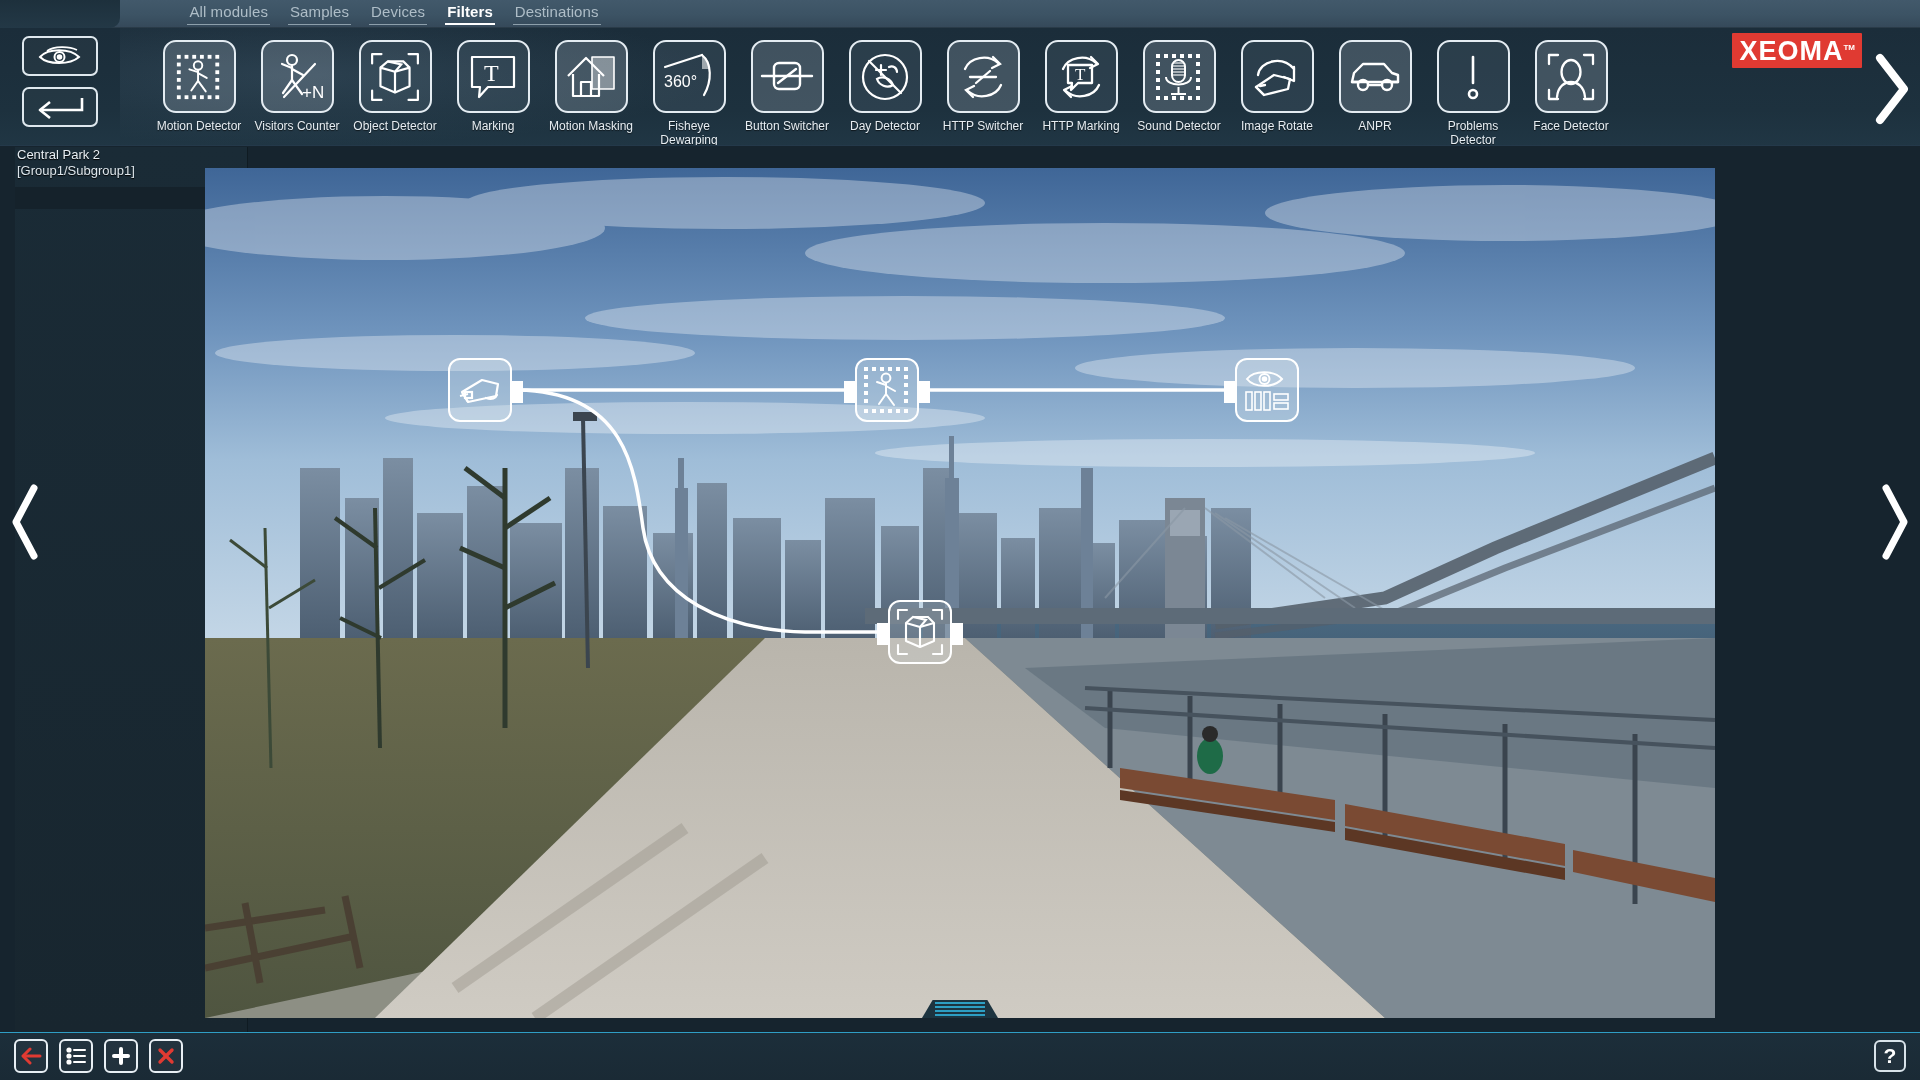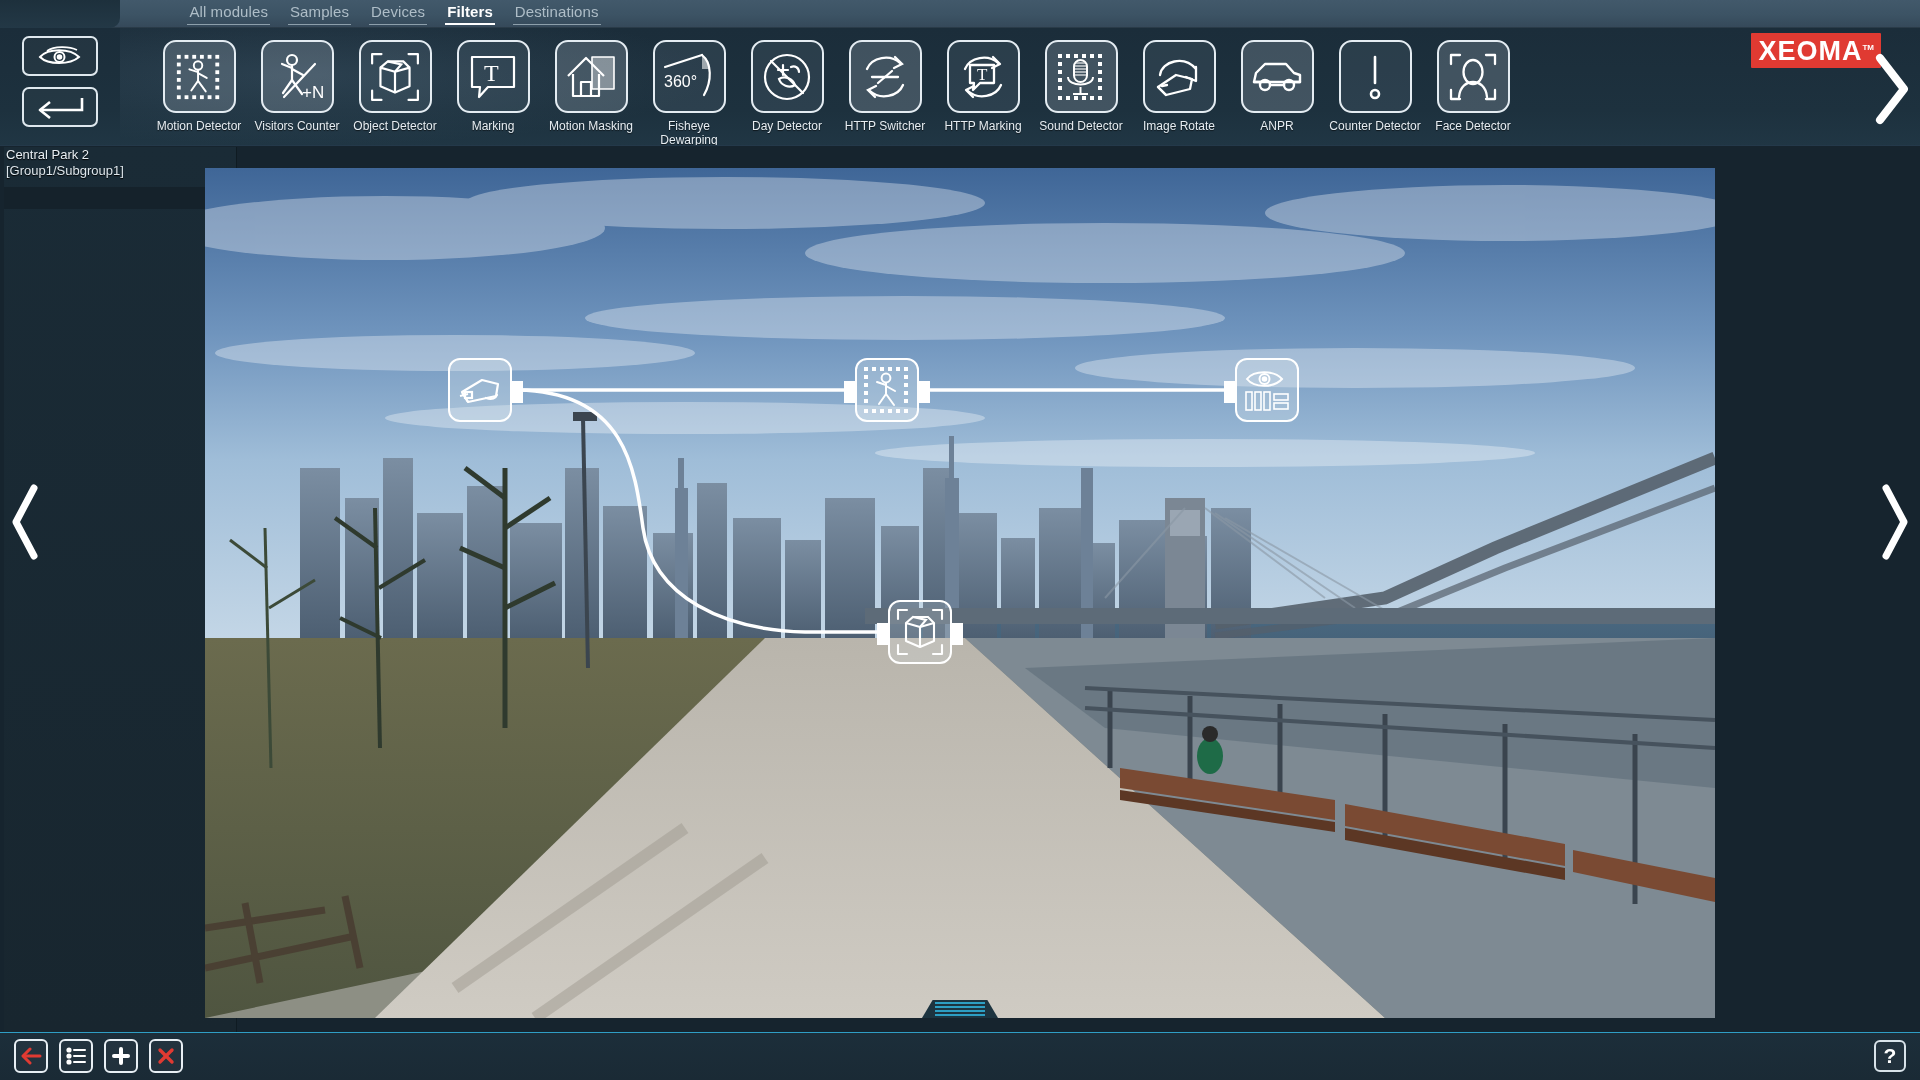--- a/index.html
+++ b/index.html
@@ -72,41 +72,41 @@
   }
   .mod-icon.dim { background: rgba(150,170,186,.13); }
   .mod-icon svg { display: block; }
   .mod-label {
     margin-top: 6px; font-size: 12px; color: #e6edf2; text-align: center;
     line-height: 14px; max-width: 96px; text-shadow: 0 1px 1px rgba(0,0,0,.6);
   }
 
   
   .xeoma-logo {
-    position: absolute; right: 39px; top: 5px;
+    position: absolute; right: 58px; top: 5px;
     background: #e03a32; color: #fff;
     font-size: 27px; font-weight: bold; letter-spacing: 1px;
     padding: 0px 7px 2px 7px; line-height: 30px;
     font-family: "Liberation Sans", sans-serif;
     border-radius: 1px;
   }
   .xeoma-logo .tm { font-size: 8px; vertical-align: super; letter-spacing:0; }
 
   .chev-right-top {
     position: absolute; right: 6px; top: 22px;
     color: #fff; font-size: 0; line-height: 0;
   }
 
   
   .main {
     position: absolute; left: 0; top: 147px; width: 1920px; height: 885px;
     background: #16242e;
   }
   .sidepanel {
-    position: absolute; left: 4px; top: 0; width: 233px; height: 885px;
+    position: absolute; left: 15px; top: 0; width: 233px; height: 885px;
     background: linear-gradient(to bottom,#1a2b36,#18262f);
     border-right: 1px solid #0f1b22;
   }
   .cam-name {
     position: absolute; left: 2px; top: 0px; width: 200px;
     font-size: 13px; color: #e8eff4; line-height: 16px;
     text-shadow: 0 1px 1px #000;
   }
   .cam-group { font-size: 13px; color: #dde6ec; }
   .cam-strip {
@@ -305,20 +305,30 @@
         <div class="module">
           <div class="mod-icon dim">
             <svg width="54" height="52" viewBox="0 0 54 52" fill="none" stroke="#fff" stroke-width="2.2" stroke-linecap="round">
    <path d="M3 16 L40 4"></path>
               <path d="M40 4 C50 12, 50 30, 42 44"></path>
    <path d="M40 4 A16 16 0 0 1 48 18 L40 18 Z" fill="rgba(255,255,255,.55)" stroke="none"></path>
    <text x="2" y="36" font-family="Liberation Sans, sans-serif" font-size="16" fill="#fff" stroke="none">360°</text>
             </svg>
           </div>
           <div class="mod-label">Fisheye Dewarping</div>
+        </div>
+        <div class="module">
+          <div class="mod-icon">
+            <svg width="54" height="44" viewBox="0 0 54 44" fill="none" stroke="#fff" stroke-width="2.4" stroke-linecap="round">
+   <rect x="14" y="8" width="26" height="26" rx="5"></rect>
+   <path d="M2 21 L52 21"></path>
+              <path d="M18 28 L36 14"></path>
+            </svg>
+          </div>
+          <div class="mod-label">Button Switcher</div>
         </div>
         <div class="module">
           <div class="mod-icon dim">
             <svg width="52" height="52" viewBox="0 0 52 52" fill="none" stroke="#fff" stroke-width="2.2" stroke-linecap="round">
    <circle cx="26" cy="26" r="22"></circle>
    <path d="M10 10 L42 42"></path>
    <path d="M22 14 L22 24 M17 19 L27 19"></path>
    <path d="M18 28 C24 24, 32 28, 34 34 C28 38, 20 34, 18 28 Z"></path>
    <path d="M30 16 C34 14, 38 17, 38 21"></path>
             </svg>
@@ -416,21 +426,21 @@
           </div>
           <div class="mod-label">ANPR</div>
         </div>
         <div class="module">
           <div class="mod-icon dim">
             <svg width="40" height="50" viewBox="0 0 40 50" fill="none" stroke="#fff" stroke-width="2.6" stroke-linecap="round">
    <path d="M20 5 L20 31"></path>
               <circle cx="20" cy="42" r="4"></circle>
             </svg>
           </div>
-          <div class="mod-label">Counter Detector</div>
+          <div class="mod-label">Problems Detector</div>
         </div>
         <div class="module">
           <div class="mod-icon">
             <svg width="52" height="52" viewBox="0 0 52 52" fill="none" stroke="#fff" stroke-width="2.3" stroke-linejoin="round" stroke-linecap="round">
    <path d="M4 13 L4 4 L13 4"></path>
               <path d="M39 4 L48 4 L48 13"></path>
               <path d="M48 39 L48 48 L39 48"></path>
               <path d="M13 48 L4 48 L4 39"></path>
    <ellipse cx="26" cy="21" rx="9.5" ry="12"></ellipse>
    <path d="M12 46 C13 35, 20 31, 26 31 C32 31, 39 35, 40 46"></path>

